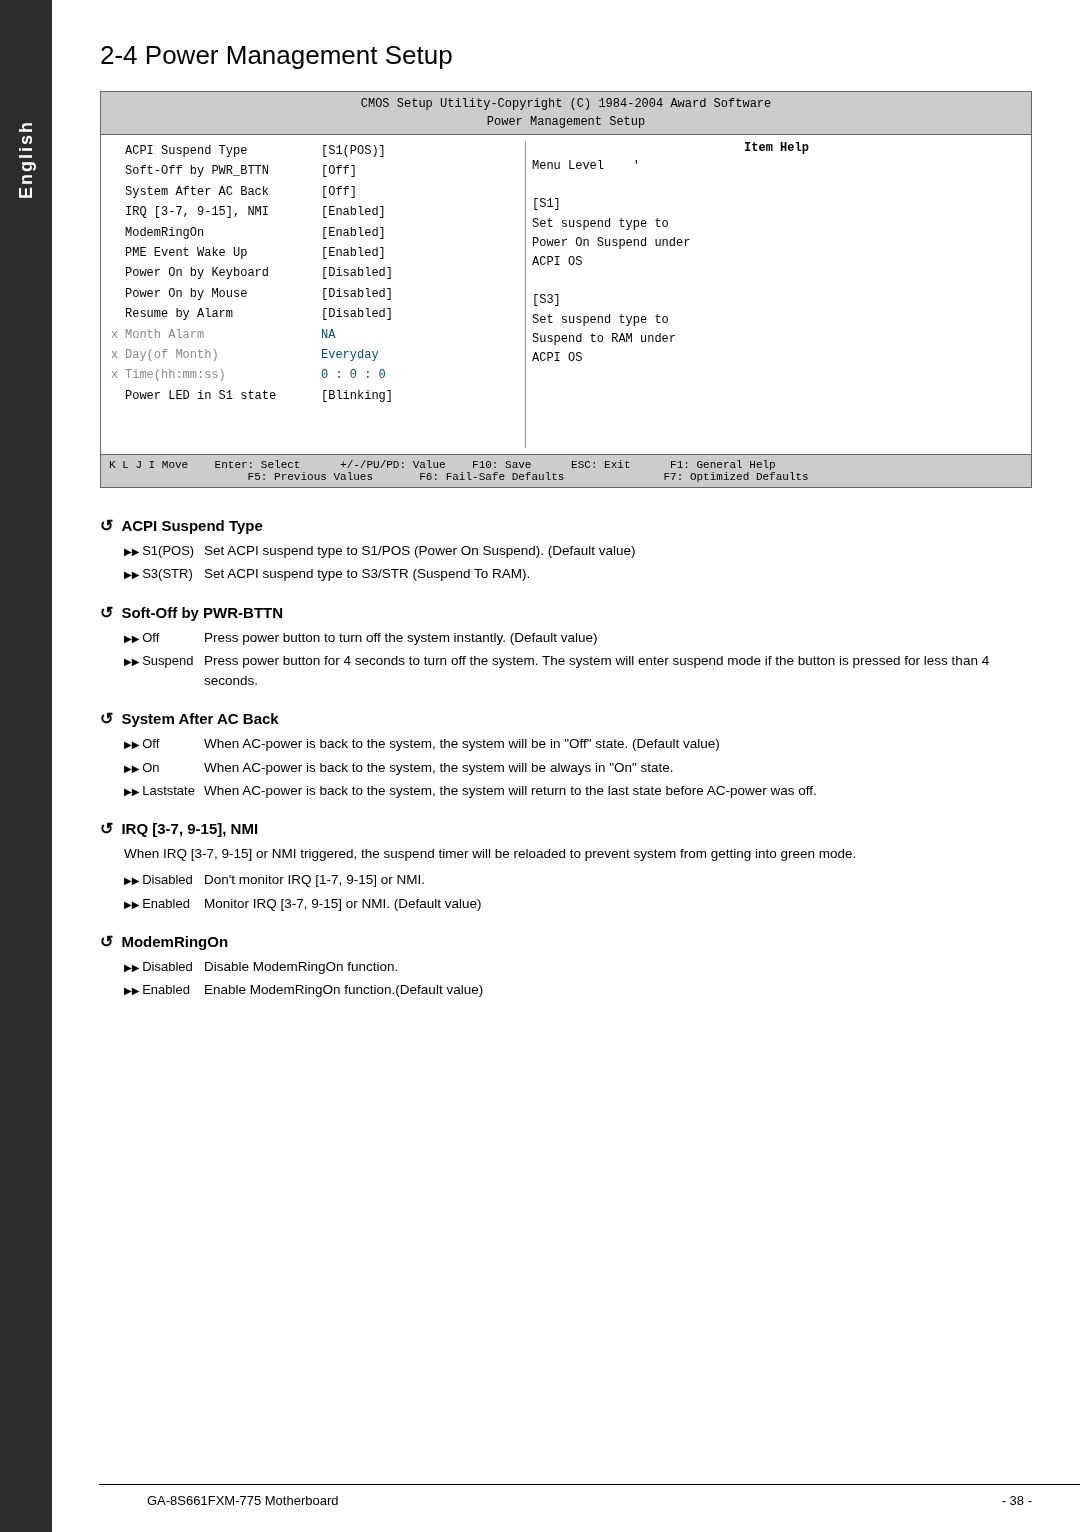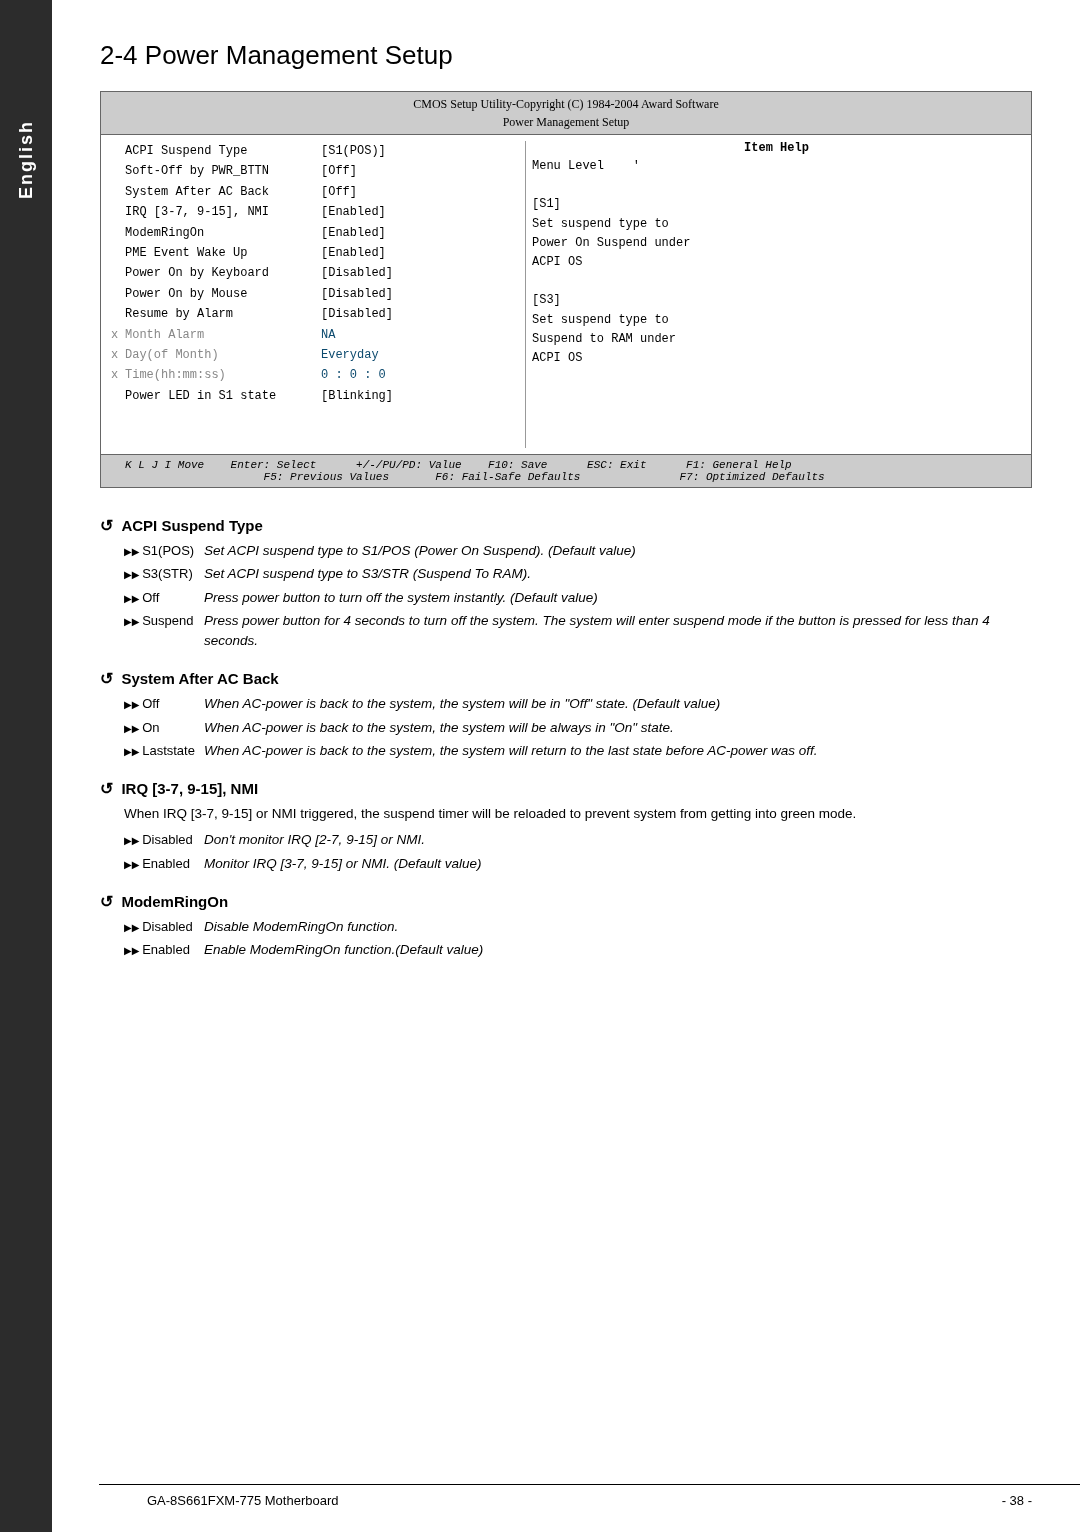--- a/index.html
+++ b/index.html
@@ -56,21 +56,21 @@
       margin-bottom: 28px;
       font-family: 'Courier New', Courier, monospace;
       font-size: 12px;
       background: #fff;
     }
     .bios-header {
       text-align: center;
       background: #ccc;
       padding: 3px 0;
       border-bottom: 1px solid #666;
-      font-family: Liberation Serif, serif;
+      font-family: Liberation Mono, monospace;
       font-size: 12px;
     }
     .bios-header div {
       line-height: 1.5;
     }
     .bios-body {
       display: flex;
       padding: 6px 4px;
     }
     .bios-col-left {
@@ -116,27 +116,26 @@
       text-align: center;
     }
     .bios-help-row {
       line-height: 1.6;
     }
     .bios-empty {
       height: 80px;
     }
     .bios-footer {
       border-top: 1px solid #666;
-      padding: 4px 24px;
+      padding: 4px 8px;
       display: flex;
       justify-content: space-between;
       font-family: 'Courier New', Courier, monospace;
       font-size: 11px;
       background: #ccc;
-      font-style: italic;
     }
 
     
     .section-header {
       font-size: 15px;
       font-weight: bold;
       margin: 18px 0 6px 0;
       display: flex;
       align-items: center;
       gap: 8px;
@@ -157,21 +156,20 @@
     .desc-arrow {
       flex: 0 0 80px;
       font-size: 13px;
     }
     .desc-arrow::before {
       content: '▶▶ ';
       font-size: 10px;
     }
     .desc-text {
       flex: 1;
-      font-style: italic;
     }
 
     
     .page-footer {
       position: absolute;
       bottom: 24px;
       left: 52px;
       right: 0;
       padding: 0 48px;
       display: flex;
@@ -305,20 +303,23 @@
   </div>
   <div class="desc-entry">
     <span class="desc-arrow">S1(POS)</span>
     <span class="desc-text">Set ACPI suspend type to S1/POS (Power On Suspend). (Default value)</span>
   </div>
   <div class="desc-entry">
     <span class="desc-arrow">S3(STR)</span>
     <span class="desc-text">Set ACPI suspend type to S3/STR (Suspend To RAM).</span>
   </div>
 
+  <div class="section-header">
+    <span>Soft-Off by PWR-BTTN</span>
+  </div>
   <div class="desc-entry">
     <span class="desc-arrow">Off</span>
     <span class="desc-text">Press power button to turn off the system instantly. (Default value)</span>
   </div>
   <div class="desc-entry">
     <span class="desc-arrow">Suspend</span>
     <span class="desc-text">Press power button for 4 seconds to turn off the system. The system will enter suspend mode if the button is pressed for less than 4 seconds.</span>
   </div>
 
   <div class="section-header">
@@ -336,21 +337,21 @@
     <span class="desc-arrow">Laststate</span>
     <span class="desc-text">When AC-power is back to the system, the system will return to the last state before AC-power was off.</span>
   </div>
 
   <div class="section-header">
     <span>IRQ [3-7, 9-15], NMI</span>
   </div>
   <p style="margin: 0 0 6px 24px; font-size: 13.5px; line-height: 1.5;">When IRQ [3-7, 9-15] or NMI triggered, the suspend timer will be reloaded to prevent system from getting into green mode.</p>
   <div class="desc-entry">
     <span class="desc-arrow">Disabled</span>
-    <span class="desc-text">Don't monitor IRQ [2-7, 9-15] or NMI.</span>
+    <span class="desc-text">Don't monitor IRQ [1-7, 9-15] or NMI.</span>
   </div>
   <div class="desc-entry">
     <span class="desc-arrow">Enabled</span>
     <span class="desc-text">Monitor IRQ [3-7, 9-15] or NMI. (Default value)</span>
   </div>
 
   <div class="section-header">
     <span>ModemRingOn</span>
   </div>
   <div class="desc-entry">

